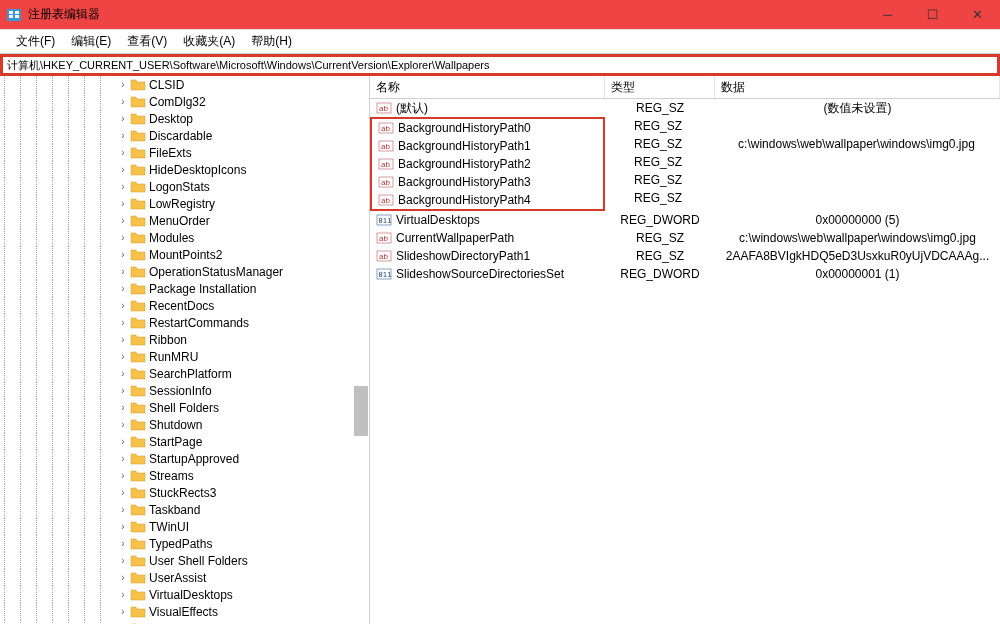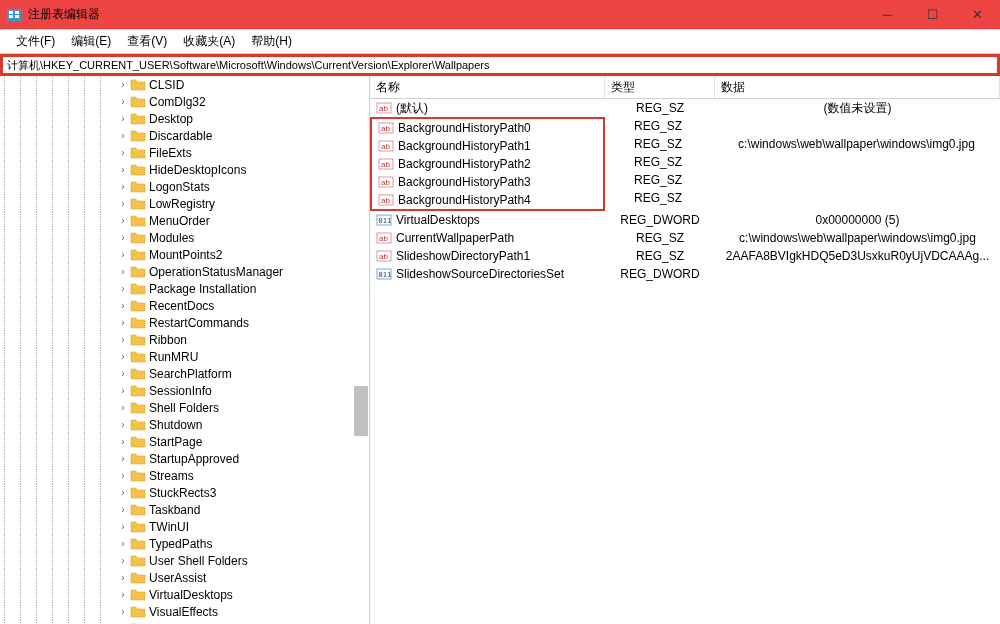--- a/index.html
+++ b/index.html
@@ -721,16 +721,17 @@
         </div>
         <div class="row">
           <div class="cell name-cell">
             <svg class="val-ic" viewBox="0 0 16 16">
               <rect x="1" y="3" width="14" height="10" fill="#fff" stroke="#369" stroke-width="0.6"></rect>
               <text x="2.5" y="11" font-size="7" fill="#246" font-family="monospace">011</text>
             </svg>
             <span>SlideshowSourceDirectoriesSet</span>
           </div>
           <div class="cell type-cell">REG_DWORD</div>
+          <div class="cell data-cell">0x00000001 (1)</div>
         </div>
       </div>
   </div>
 </div>
 
 </body></html>

